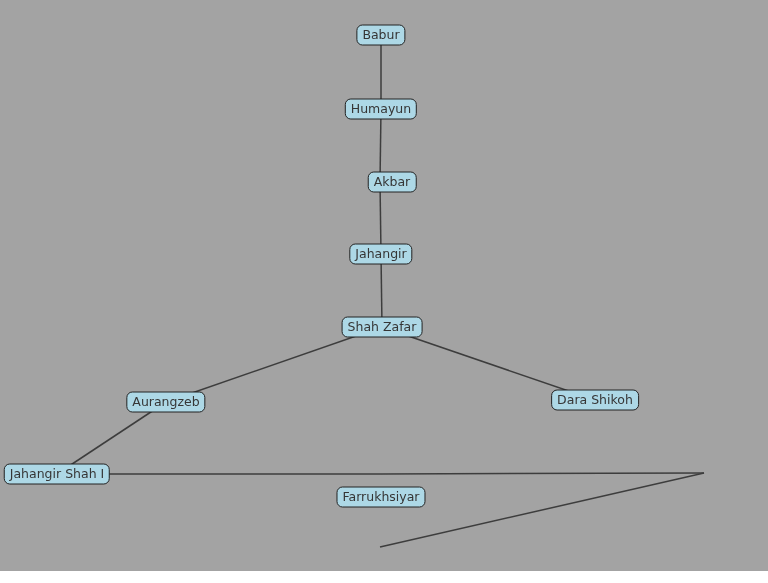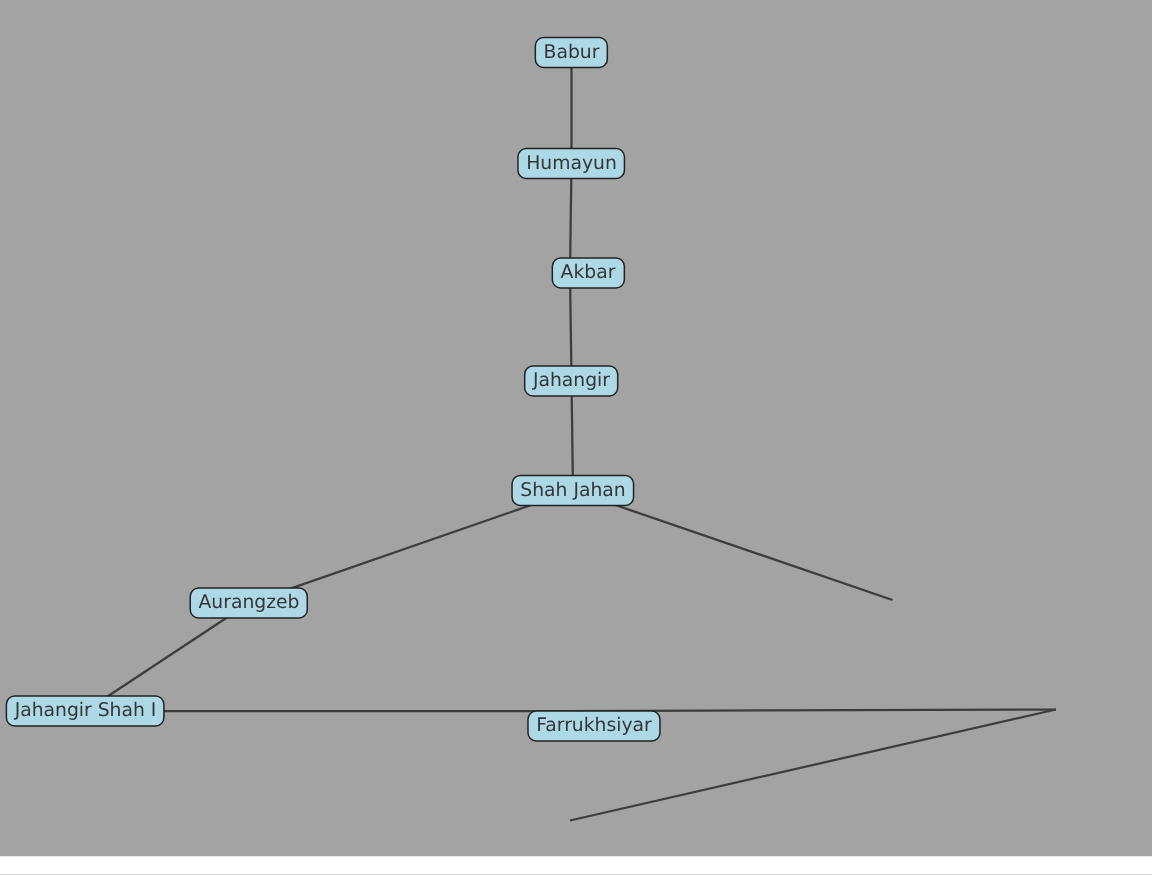--- a/index.html
+++ b/index.html
@@ -50,17 +50,18 @@
       <line x1="166" y1="402" x2="57" y2="474" stroke="#3d3d3d" stroke-width="1.5"></line>
       <line x1="57" y1="474" x2="381" y2="474" stroke="#3d3d3d" stroke-width="1.5"></line>
       <line x1="381" y1="474" x2="704" y2="473" stroke="#3d3d3d" stroke-width="1.5"></line>
       <line x1="704" y1="473" x2="380" y2="547" stroke="#3d3d3d" stroke-width="1.5"></line>
     </svg>
 
 <div class="graph-node" style="left: 381px; top: 35px;"><span>Babur</span></div>
     <div class="graph-node" style="left: 381px; top: 109px;"><span>Humayun</span></div>
     <div class="graph-node" style="left: 380px; top: 182px; margin-left: 12px;"><span>Akbar</span></div>
     <div class="graph-node" style="left: 381px; top: 254px;"><span>Jahangir</span></div>
-    <div class="graph-node" style="left: 382px; top: 327px;"><span>Shah Jahan</span></div>
+    <div class="graph-node" style="left: 382px; top: 327px;"><span>Shah Zafar</span></div>
     <div class="graph-node" style="left: 166px; top: 402px;"><span>Aurangzeb</span></div>
+    <div class="graph-node" style="left: 595px; top: 400px;"><span>Dara Shikoh</span></div>
     <div class="graph-node" style="left: 57px; top: 474px;"><span>Jahangir Shah I</span></div>
-    <div class="graph-node" style="left: 381px; top: 484px; margin-left: 15px;"><span>Farrukhsiyar</span></div>
+    <div class="graph-node" style="left: 381px; top: 497px;"><span>Farrukhsiyar</span></div>
   </div>
 
 </body></html>

